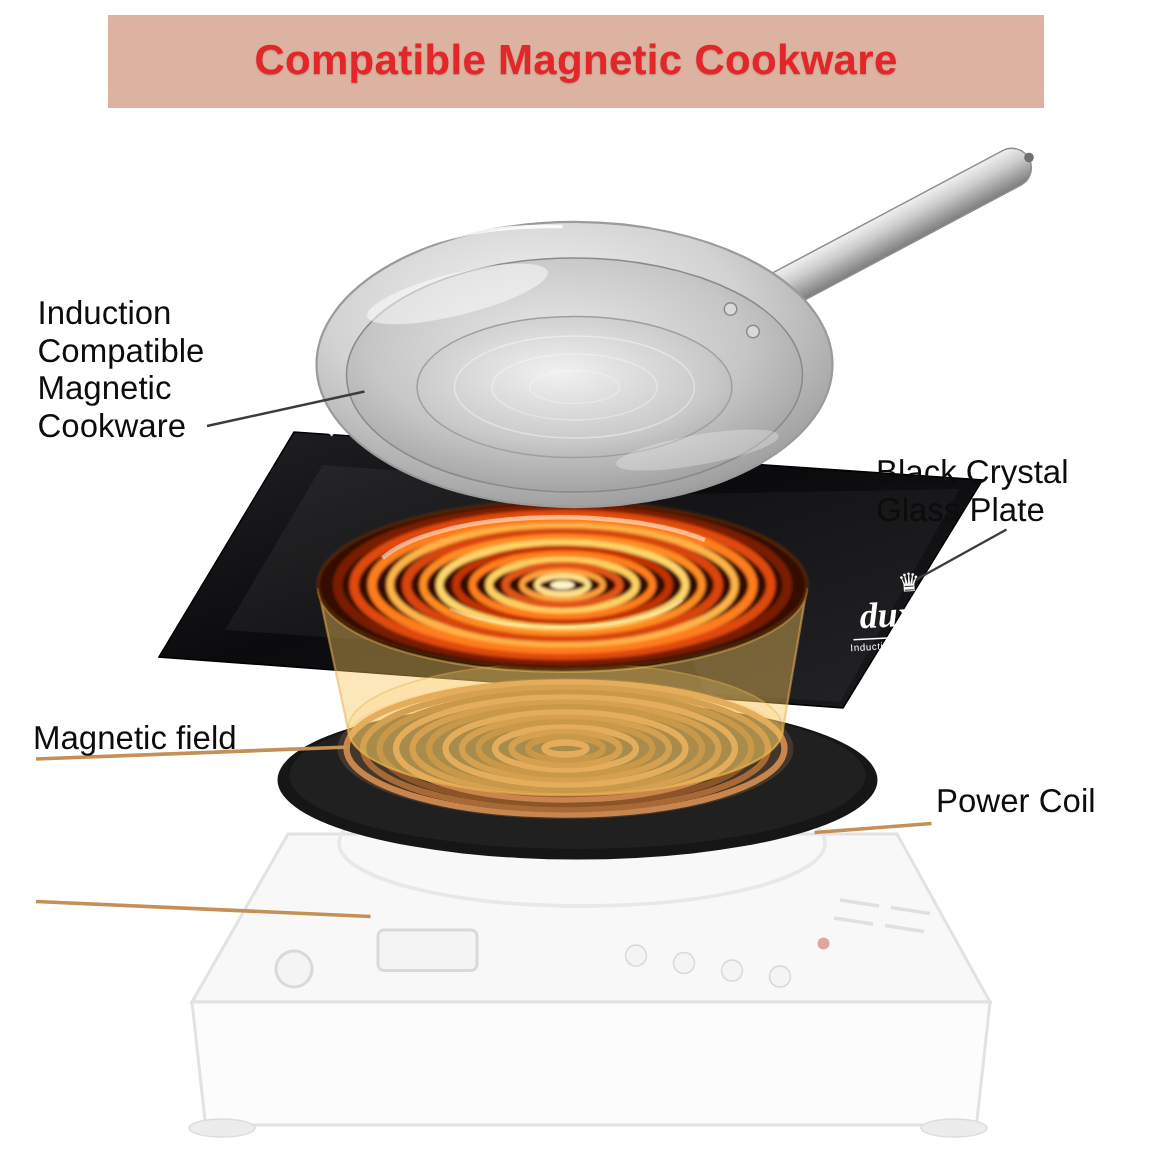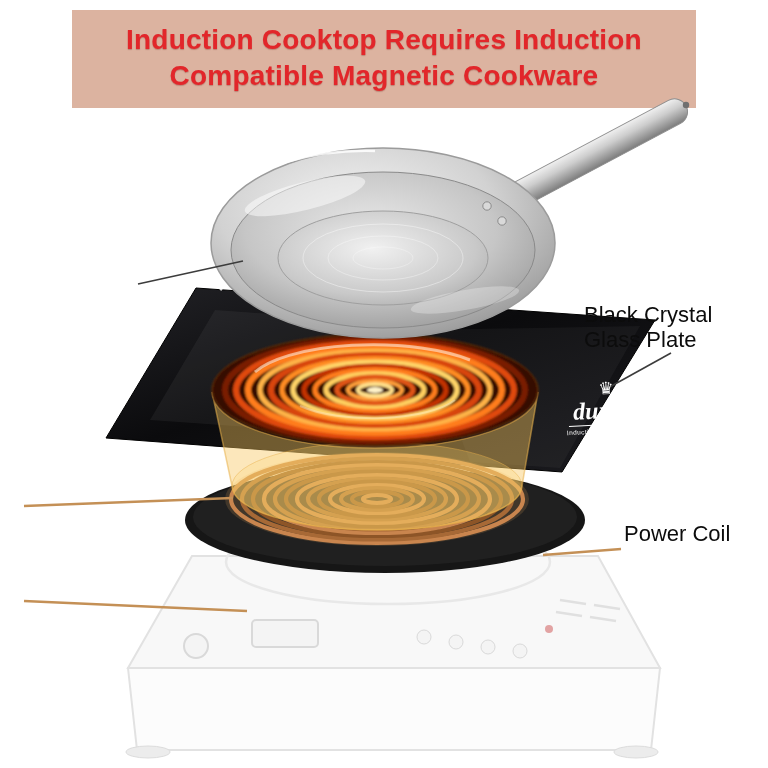--- a/index.html
+++ b/index.html
@@ -34,21 +34,20 @@
     border-bottom:1.5px solid #ffffff; padding:0 5px 1px;
   }
   .logo .tagline { font-size:6.5px; letter-spacing:.4px; margin-top:2px; }
 </style>
 </head>
 <body>
 
 <div id="stage">
 
   <div class="banner">
-    <div class="line">Induction Cooktop Requires Induction</div>
     <div class="line">Compatible Magnetic Cookware</div>
   </div>
 
   <svg class="art" viewBox="0 0 768 768">
     <defs>
       <radialGradient id="gPan" cx="42%" cy="32%" r="80%">
         <stop offset="0%" stop-color="#f4f4f4"></stop>
         <stop offset="50%" stop-color="#d2d2d2"></stop>
         <stop offset="80%" stop-color="#a8a8a8"></stop>
         <stop offset="100%" stop-color="#8b8b8b"></stop>
@@ -174,26 +173,33 @@
 
     <g fill="none">
       <line x1="138" y1="284" x2="243" y2="261" stroke="#3c3c3c" stroke-width="1.6"></line>
       <line x1="671" y1="353" x2="606" y2="389" stroke="#3c3c3c" stroke-width="1.6"></line>
       <line x1="24" y1="506" x2="233" y2="498" stroke="#c49056" stroke-width="2.4"></line>
       <line x1="621" y1="549" x2="543" y2="555" stroke="#c49056" stroke-width="2.4"></line>
       <line x1="24" y1="601" x2="247" y2="611" stroke="#c49056" stroke-width="2.4"></line>
     </g>
   </svg>
 
+  <div class="lbl" style="left:25px; top:196px; width:150px;">
+    <div>Induction</div>
+    <div>Compatible</div>
+    <div>Magnetic</div>
+    <div>Cookware</div>
+  </div>
 
   <div class="lbl" style="left:584px; top:302px; width:150px;">
     <div>Black Crystal</div>
     <div>Glass Plate</div>
   </div>
 
+  <div class="lbl" style="left:22px; top:479px;">Magnetic field</div>
 
   <div class="lbl" style="left:624px; top:521px;">Power Coil</div>
 
 
   <div class="logo">
     <span class="crown">♛</span>
     <span class="name">duxtop</span>
     <div class="tagline">Induction Cooktop Expert</div>
   </div>
 

